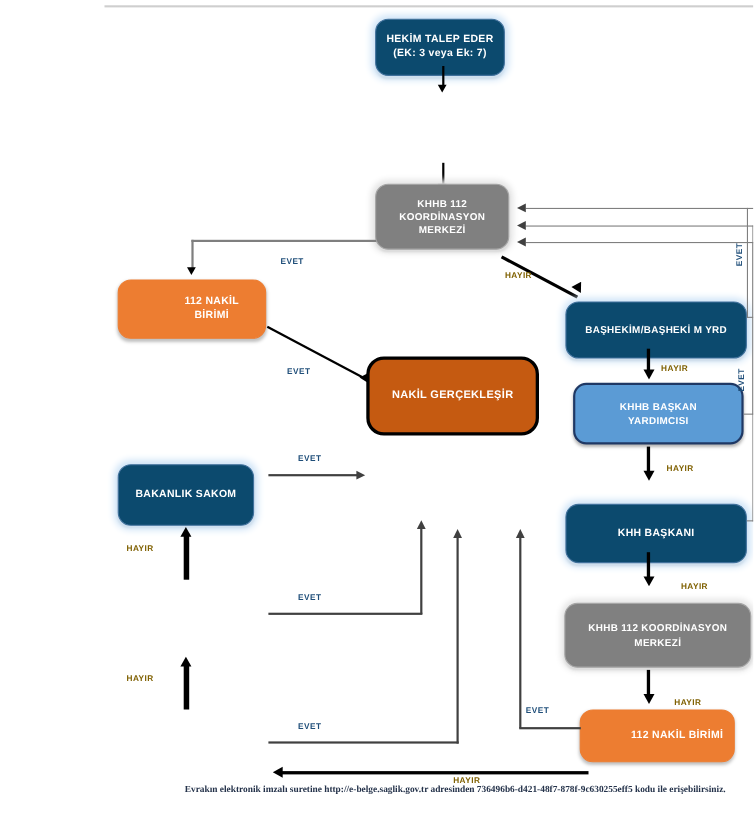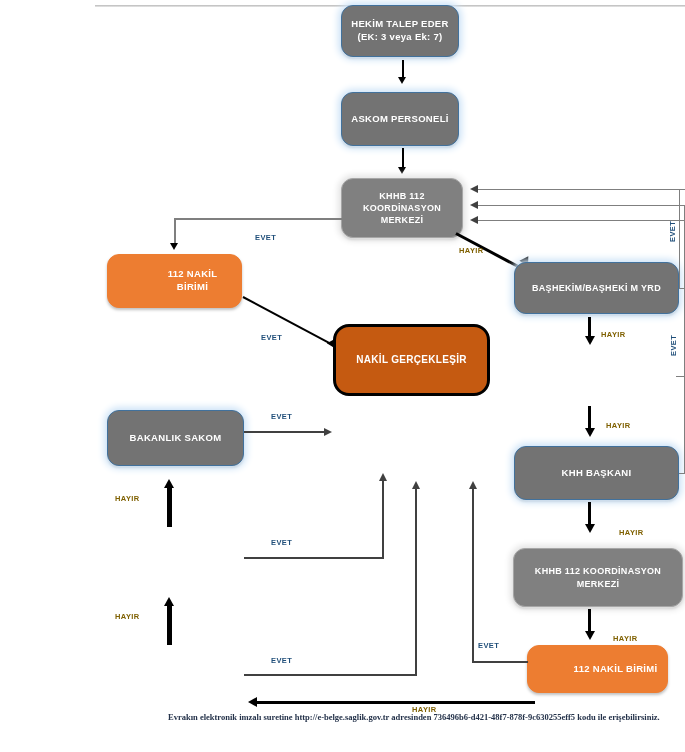--- a/index.html
+++ b/index.html
@@ -30,23 +30,24 @@
     justify-content:center;
     text-align:center;
     border-radius:12px;
     color:#ffffff;
     font-weight:bold;
     letter-spacing:.3px;
     line-height:1.35;
     padding:4px 8px;
   }
   .node.blue{
-    background:#737373;
+    background:#0c4a6e;
     border:1px solid #41719c;
     box-shadow:0 0 7px 3px #cfe4f7, 0 2px 2px rgba(0,0,0,.22);
+    margin-top:12px;
   }
   .node.blue-dark{
     background:#5b9bd5;
     border:2px solid #1f3864;
     box-shadow:0 2px 3px rgba(0,0,0,.3);
   }
   .node.gray{
     background:#808080;
     border:1px solid #a6a6a6;
     box-shadow:0 0 6px 3px #e4e4e4, 0 2px 2px rgba(0,0,0,.25);
@@ -117,28 +118,25 @@
   <div class="node blue" style="left:341px;top:5px;width:118px;height:52px;font-size:9.5px;">
     <div>
       <span class="lbl">HEKİM TALEP EDER</span>
       <span class="lbl">(EK: 3 veya Ek: 7)</span>
     </div>
   </div>
 
   <div class="ln" style="left:402px;top:60px;width:2px;height:20px;"></div>
   <div class="arrow down sm" style="left:398px;top:77px;"></div>
 
-  <div class="node blue" style="left:341px;top:92px;width:118px;height:54px;font-size:9.5px;">
-    <span class="lbl">ASKOM PERSONELİ</span>
-  </div>
 
   <div class="ln" style="left:402px;top:148px;width:2px;height:22px;"></div>
   <div class="arrow down sm" style="left:398px;top:167px;"></div>
 
-  <div class="node gray" style="left:341px;top:178px;width:122px;height:60px;font-size:9px;text-align:center;">
+  <div class="node gray" style="left:341px;top:167px;width:122px;height:60px;font-size:9px;text-align:center;">
     <div>
       <span class="lbl">KHHB 112</span>
       <span class="lbl">KOORDİNASYON</span>
       <span class="lbl">MERKEZİ</span>
     </div>
   </div>
 
   <div class="ln gray" style="left:478px;top:189px;width:207px;height:1px;"></div>
   <div class="arrow left thin" style="left:470px;top:185px;"></div>
   <div class="ln gray" style="left:478px;top:205px;width:207px;height:1px;"></div>
@@ -168,20 +166,26 @@
   <div class="elabel evet" style="left:261px;top:333px;">EVET</div>
 
   <div class="node blue" style="left:514px;top:262px;width:165px;height:52px;font-size:9px;">
     <span class="lbl">BAŞHEKİM/BAŞHEKİ M YRD</span>
   </div>
 
   <div class="ln" style="left:588px;top:317px;width:3px;height:23px;"></div>
   <div class="arrow down" style="left:585px;top:336px;"></div>
   <div class="elabel hayir" style="left:601px;top:330px;">HAYIR</div>
 
+  <div class="node blue-dark" style="left:521px;top:348px;width:155px;height:56px;font-size:9px;">
+    <div>
+      <span class="lbl">KHHB BAŞKAN</span>
+      <span class="lbl">YARDIMCISI</span>
+    </div>
+  </div>
 
   <div class="ln" style="left:588px;top:406px;width:3px;height:26px;"></div>
   <div class="arrow down" style="left:585px;top:428px;"></div>
   <div class="elabel hayir" style="left:606px;top:421px;">HAYIR</div>
 
   <div class="node blue" style="left:514px;top:446px;width:165px;height:54px;font-size:9.5px;">
     <span class="lbl">KHH BAŞKANI</span>
   </div>
 
   <div class="ln" style="left:588px;top:502px;width:3px;height:26px;"></div>
@@ -207,21 +211,21 @@
   <div class="ln gray" style="left:679px;top:189px;width:1px;height:100px;"></div>
   <div class="elabel evet vert" style="left:668px;top:242px;">EVET</div>
 
   <div class="ln gray" style="left:676px;top:376px;width:9px;height:1px;"></div>
   <div class="ln gray" style="left:684px;top:205px;width:1px;height:172px;"></div>
   <div class="elabel evet vert" style="left:669px;top:356px;">EVET</div>
 
   <div class="ln gray" style="left:679px;top:473px;width:6px;height:1px;"></div>
   <div class="ln gray" style="left:684px;top:220px;width:1px;height:254px;"></div>
 
-  <div class="node blue" style="left:107px;top:410px;width:137px;height:56px;font-size:9.5px;justify-content:center;">
+  <div class="node blue" style="left:107px;top:410px;width:124px;height:56px;font-size:9.5px;justify-content:center;">
     <span class="lbl">BAKANLIK SAKOM</span>
   </div>
 
   <div class="ln thin" style="left:244px;top:431px;width:81px;height:2px;"></div>
   <div class="arrow right thin" style="left:324px;top:428px;"></div>
   <div class="elabel evet" style="left:271px;top:412px;">EVET</div>
 
   <div class="ln" style="left:167px;top:485px;width:5px;height:42px;"></div>
   <div class="arrow up" style="left:164px;top:479px;"></div>
   <div class="elabel hayir" style="left:115px;top:494px;">HAYIR</div>

